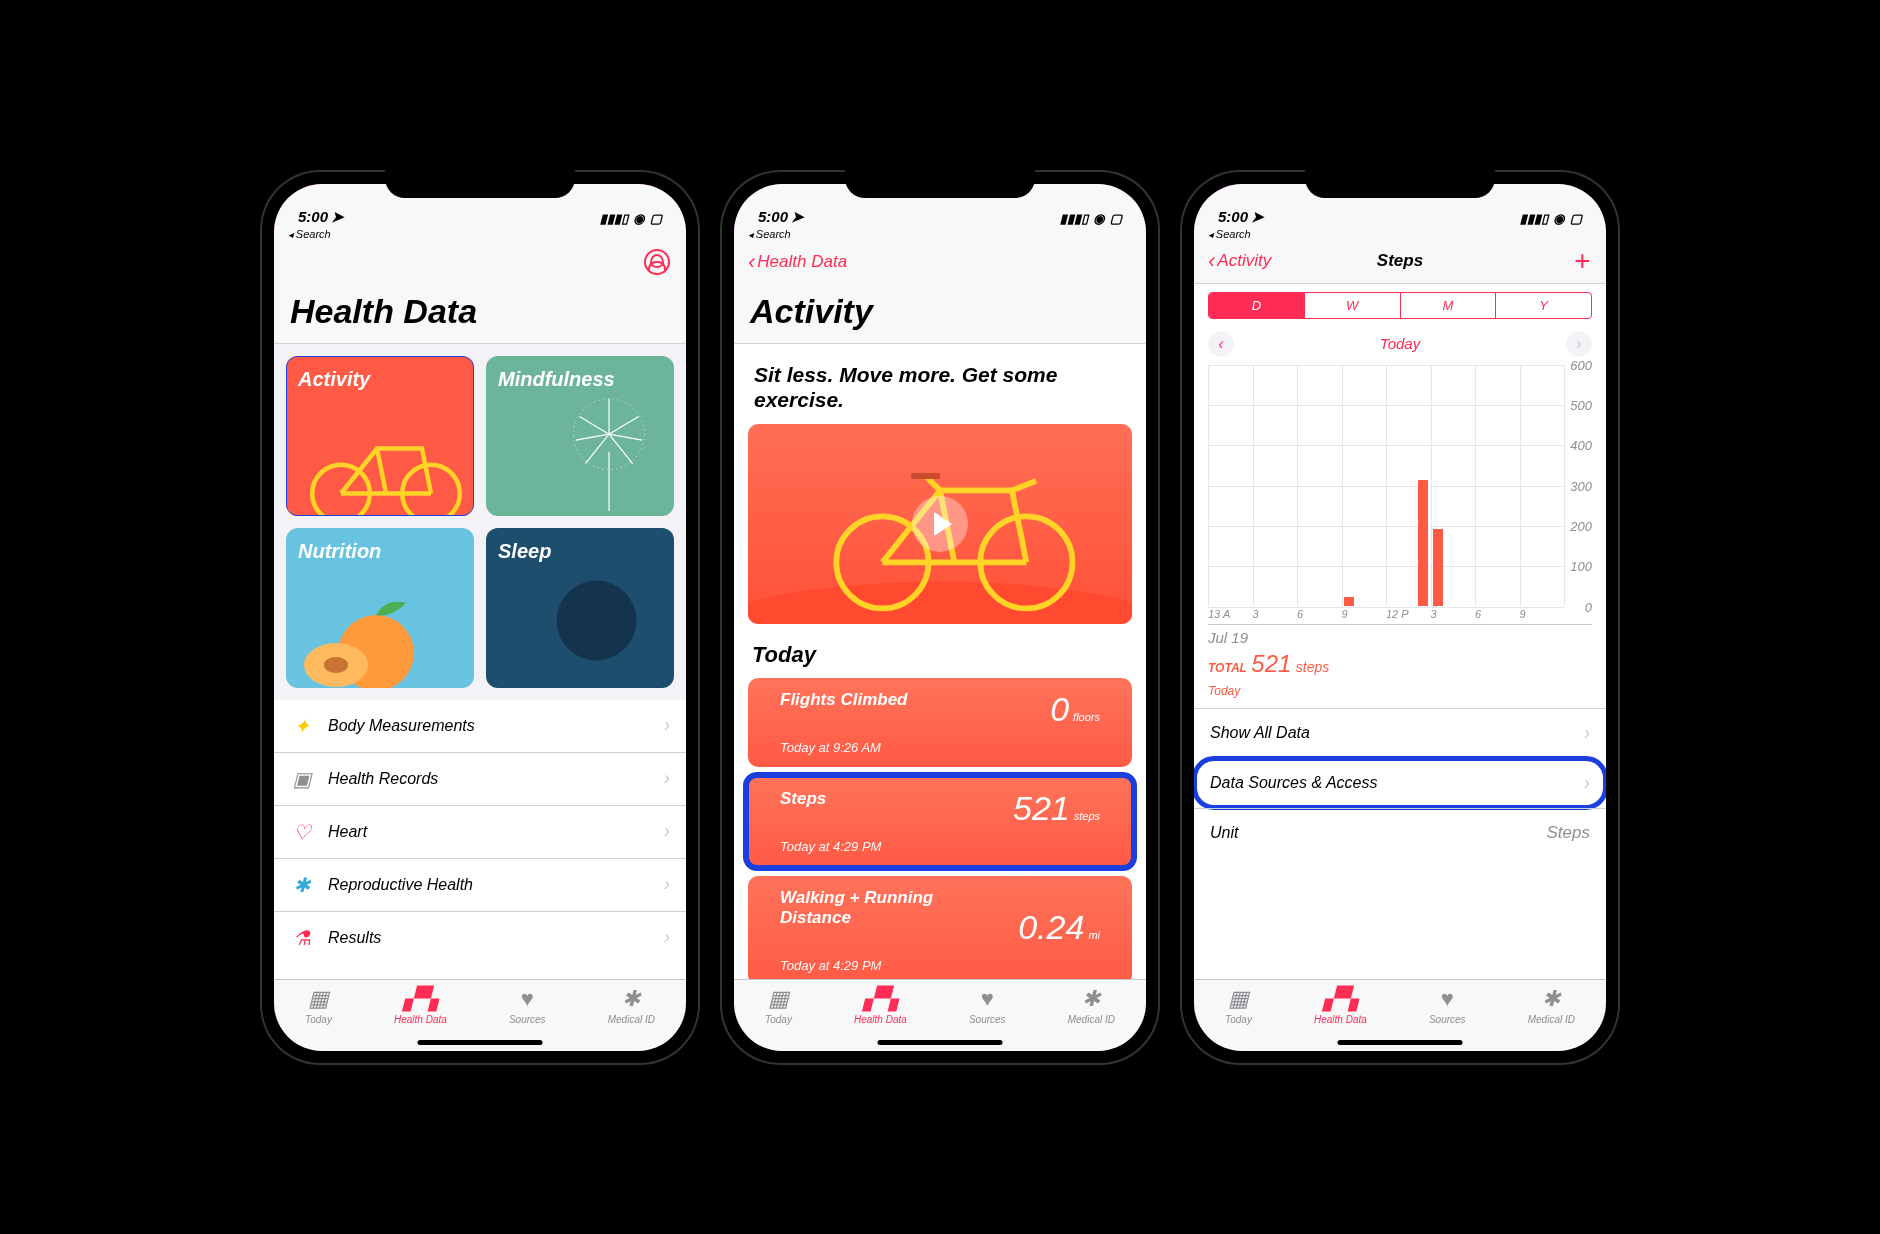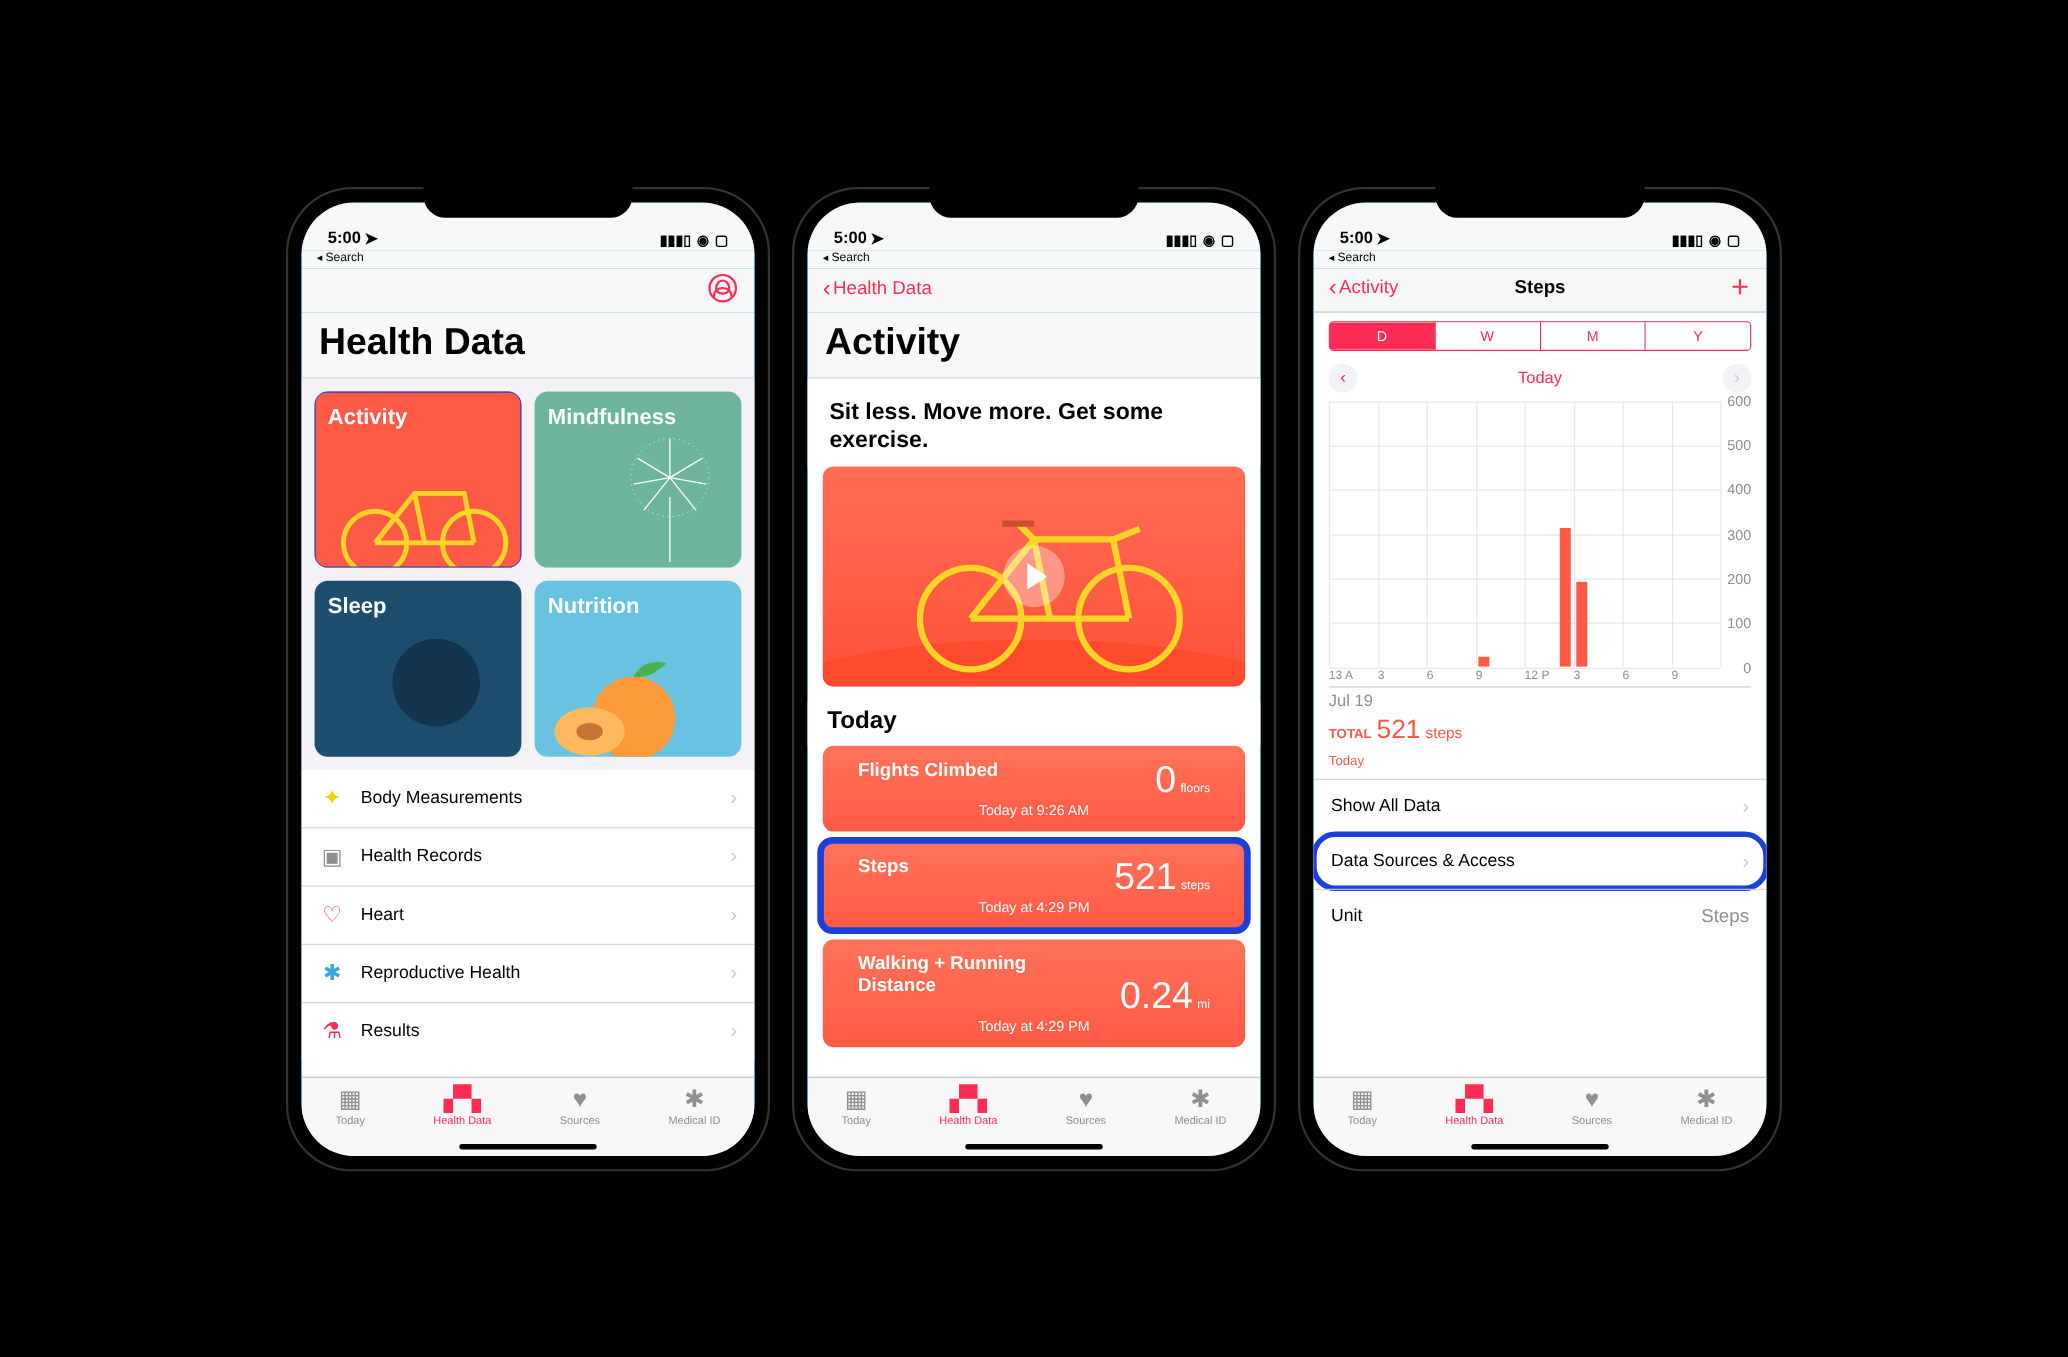--- a/index.html
+++ b/index.html
@@ -17,23 +17,24 @@
     padding:14px;
     position:relative;
     box-shadow:inset 0 0 0 2px #333;
   }
   .notch {
     position:absolute; top:0; left:50%; transform:translateX(-50%);
     width:190px; height:28px; background:#000; border-radius:0 0 20px 20px;
     z-index:10;
   }
   .screen {
-    width:100%; height:100%; background:#0ea5e9; border-radius:48px;
+    width:100%; height:100%; background:#a21caf; border-radius:48px;
     overflow:hidden; display:flex; flex-direction:column;
     position:relative;
+    font-style:italic;
   }
   .status-bar {
     height:44px; display:flex; justify-content:space-between;
     align-items:flex-end; padding:0 24px 2px; font-size:15px; font-weight:600;
     background:#f8f8f8;
   }
   .status-left {display:flex;align-items:center;gap:3px}
   .status-right {display:flex;gap:5px;align-items:center;font-size:13px}
   .breadcrumb {
     font-size:11px;color:#000;padding:0 14px 4px;background:#f8f8f8;
@@ -77,21 +78,21 @@
   .activity-intro{padding:18px 20px 12px;font-size:21px;font-weight:700;line-height:1.2;background:#fff}
   .hero-card{margin:0 14px 14px;height:200px;background:linear-gradient(#ff6e55,#ff5138);border-radius:10px;position:relative;overflow:hidden}
   .play-btn{position:absolute;top:50%;left:50%;transform:translate(-50%,-50%);width:56px;height:56px;background:rgba(255,255,255,.35);border-radius:50%;display:flex;align-items:center;justify-content:center}
   .play-btn::after{content:"";border-left:18px solid #fff;border-top:12px solid transparent;border-bottom:12px solid transparent;margin-left:5px}
   .section-h{font-size:22px;font-weight:700;padding:4px 18px 10px;background:#fff}
   .stat-card{margin:0 14px 10px;background:linear-gradient(#ff735a,#ff5a45);border-radius:10px;padding:12px 32px;color:#fff;position:relative}
   .stat-title{font-size:17px;font-weight:600}
   .stat-val-row{display:flex;justify-content:flex-end;align-items:baseline;gap:4px;margin-top:-20px}
   .stat-val{font-size:34px;font-weight:400}
   .stat-unit{font-size:11px}
-  .stat-time{font-size:13px;text-align:center;opacity:.95;margin-top:0}
+  .stat-time{font-size:13px;text-align:left;opacity:.95;margin-top:11px}
   .stat-card .hl-ring{border-radius:14px}
   
   .segmented{display:flex;margin:8px 14px;border:1px solid #ff2d55;border-radius:4px;overflow:hidden}
   .seg{flex:1;text-align:center;padding:5px 0;font-size:13px;color:#ff2d55;border-right:1px solid #ff2d55}
   .seg:last-child{border-right:none}
   .seg.sel{background:#ff2d55;color:#fff}
   .date-nav{display:flex;align-items:center;justify-content:space-between;padding:4px 14px 8px}
   .date-arrow{width:26px;height:26px;border-radius:50%;background:#f2f2f7;color:#ff2d55;display:flex;align-items:center;justify-content:center;font-size:16px}
   .date-arrow.dis{color:#c7c7cc}
   .date-label{color:#ff2d55;font-size:15px;font-weight:500}
@@ -161,34 +162,34 @@
               <line x1="50" y1="45" x2="50" y2="15"></line>
                 <line x1="50" y1="45" x2="75" y2="30"></line>
                 <line x1="50" y1="45" x2="78" y2="50"></line>
                 <line x1="50" y1="45" x2="70" y2="70"></line>
                 <line x1="50" y1="45" x2="30" y2="70"></line>
                 <line x1="50" y1="45" x2="22" y2="50"></line>
                 <line x1="50" y1="45" x2="25" y2="30"></line>
             </g>
           </svg>
         </div>
-        <div class="tile sleep">
-          <span>Sleep</span>
-          <svg class="moon" width="95" height="95" viewBox="0 0 100 100">
-            <circle cx="50" cy="50" r="42" fill="#13344c"></circle>
-            <path d="M50 8 A42 42 0 1 1 50 92 A32 32 0 1 0 50 8" fill="#ffe9a8"></path>
-          </svg>
-        </div>
         <div class="tile nutrition">
           <span>Nutrition</span>
           <svg class="peach" width="140" height="110" viewBox="0 0 140 110">
             <circle cx="85" cy="70" r="38" fill="#ff9a3c"></circle>
             <ellipse cx="45" cy="82" rx="32" ry="22" fill="#ffb95e"></ellipse>
             <ellipse cx="45" cy="82" rx="12" ry="8" fill="#c97434"></ellipse>
             <path d="M85 32 Q95 15 115 20 Q100 35 85 32" fill="#4caf50"></path>
+          </svg>
+        </div>
+        <div class="tile sleep">
+          <span>Sleep</span>
+          <svg class="moon" width="95" height="95" viewBox="0 0 100 100">
+            <circle cx="50" cy="50" r="42" fill="#13344c"></circle>
+            <path d="M50 8 A42 42 0 1 1 50 92 A32 32 0 1 0 50 8" fill="#ffe9a8"></path>
           </svg>
         </div>
       </div>
       <div class="list">
         <div class="row">
           <span class="row-icon" style="color:#ffcc00">✦</span>
           <span>Body Measurements</span>
           <span class="chev">›</span>
         </div>
         <div class="row">

